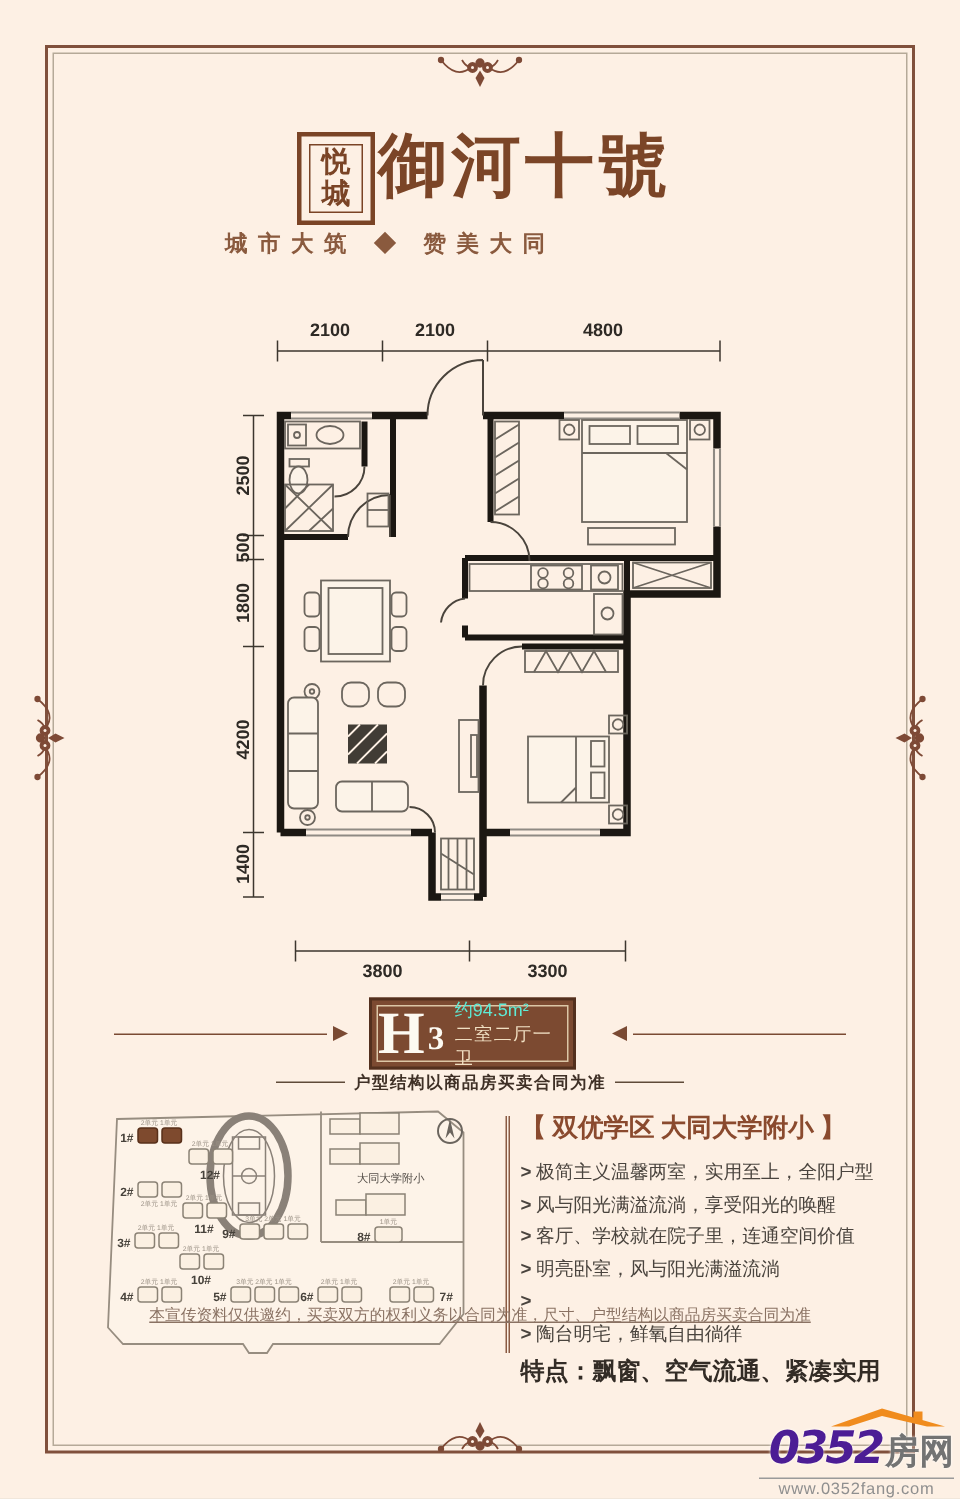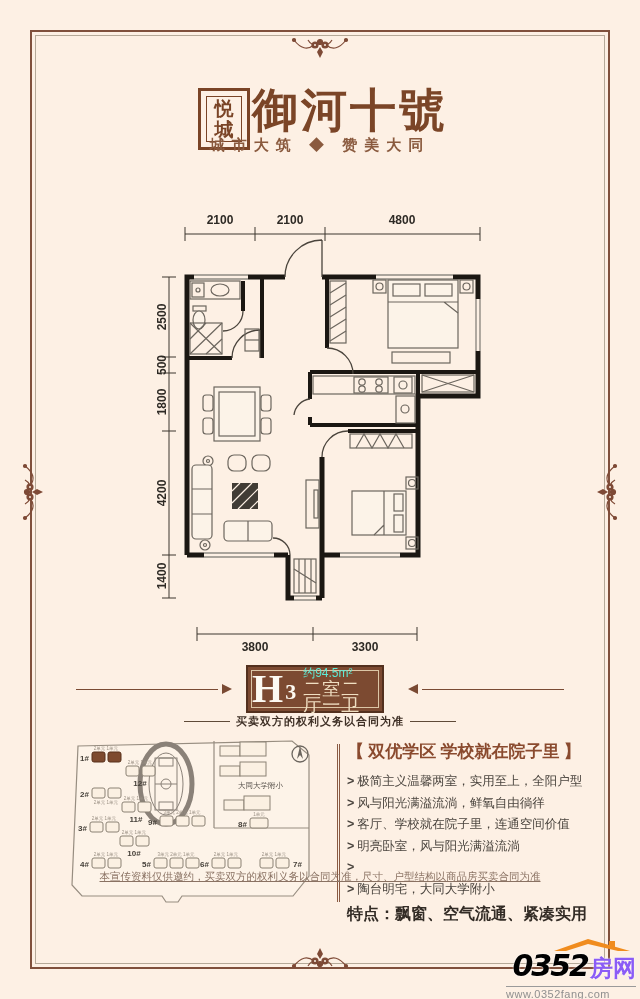--- a/index.html
+++ b/index.html
@@ -10,21 +10,21 @@
   .frame-inner{position:absolute;inset:35px;border:1px solid #b5a998;pointer-events:none;}
   .orn{position:absolute;width:60px;height:26px;overflow:visible;}
   
   .seal{position:absolute;left:198px;top:88px;width:46px;height:56px;border:3px solid #7a4426;
         display:flex;align-items:center;justify-content:center;}
   .seal-in{border:1px solid #7a4426;width:34px;height:44px;display:flex;flex-direction:column;
         align-items:center;justify-content:center;font-family:"Liberation Serif",serif;
         font-weight:bold;font-size:19px;color:#7a4426;line-height:21px;}
   .title{position:absolute;left:252px;top:80px;width:250px;font-family:Liberation Mono, monospace;
         font-size:46px;font-weight:bold;color:#7b4527;letter-spacing:3px;white-space:nowrap;}
-  .subtitle{position:absolute;left:150px;top:136px;width:340px;text-align:center;font-size:15px;
+  .subtitle{position:absolute;left:150px;top:153px;width:340px;text-align:left;font-size:15px;
         font-weight:bold;letter-spacing:7px;color:#8a5a3e;white-space:nowrap;}
   
   .plan{position:absolute;left:148px;top:203px;}
   .wall{stroke:#1b1712;stroke-width:5;fill:none;}
   .iwall{stroke:#1b1712;stroke-width:4;fill:none;}
   .furn{stroke:#6c665e;stroke-width:1.2;fill:none;}
   .furnf{stroke:#6c665e;stroke-width:1.2;fill:#fcf3e8;}
   .door{stroke:#4a443c;stroke-width:1.3;fill:none;}
   .win{stroke:#8f8a83;stroke-width:1.4;}
   .winbg{fill:#fdf0e4;stroke:none;}
@@ -35,21 +35,21 @@
   
   .badge{position:absolute;left:246px;top:665px;width:138px;height:48px;background:#7c4a31;
         border:2px solid #53301e;box-sizing:border-box;padding:3px;}
   .badge-in{border:1px solid #dcc6a6;height:100%;box-sizing:border-box;display:flex;
         align-items:center;justify-content:center;gap:7px;}
   .bletter{font-family:"Liberation Serif",serif;font-size:40px;line-height:34px;color:#fdfaf2;font-weight:bold;}
   .bnumber{font-family:"Liberation Serif",serif;font-size:22px;color:#fdfaf2;font-weight:bold;
         align-self:flex-end;margin-left:-5px;margin-bottom:2px;}
   .bcol{display:flex;flex-direction:column;line-height:16px;}
   .barea{font-size:12px;font-weight:normal;color:#5eead4;}
-  .blayout{font-size:18px;color:#f0dfc2;letter-spacing:1px;}
+  .blayout{font-size:12px;color:#f0dfc2;letter-spacing:1px;}
   .arrline{position:absolute;top:689px;height:1px;background:#7a4a33;}
   .tri{position:absolute;top:684px;width:0;height:0;border-top:5px solid transparent;
         border-bottom:5px solid transparent;}
   .note-row{position:absolute;left:150px;top:714px;width:340px;display:flex;align-items:center;
         justify-content:center;gap:6px;}
   .note-line{width:46px;height:1px;background:#5f4a38;}
   .note-txt{font-size:11px;font-weight:bold;color:#3f3026;letter-spacing:1px;white-space:nowrap;}
   
   .map{position:absolute;left:62px;top:736px;}
   .mline{stroke:#978d80;stroke-width:1.2;fill:none;}
@@ -67,24 +67,24 @@
   .sp-list{margin-top:8px;}
   .bullet{display:flex;font-size:12.5px;color:#4a443e;line-height:21.5px;white-space:nowrap;}
   .bp{font-weight:bold;margin-right:3px;color:#4a443e;}
   .features{margin-top:4px;font-size:16px;font-weight:bold;color:#332c26;white-space:nowrap;}
   
   .disclaimer{position:absolute;left:70px;top:870px;width:500px;text-align:center;font-size:10.5px;
         color:#8a7263;white-space:nowrap;text-decoration:underline;}
   .logo{position:absolute;left:506px;top:938px;width:130px;z-index:5;}
   .logo-row{display:flex;align-items:baseline;justify-content:flex-end;}
   .logo-num{font-family:"DejaVu Sans",sans-serif;font-style:italic;font-weight:bold;font-size:30px;
-        color:#000000;line-height:28px;letter-spacing:-2px;text-shadow:0 0 2px #ffffff;}
-  .logo-name{font-size:23px;font-weight:bold;color:#8b5cf6;margin-left:2px;text-shadow:0 0 2px #ffffff;}
+        color:#4c1d95;line-height:28px;letter-spacing:-2px;text-shadow:0 0 2px #ffffff;}
+  .logo-name{font-size:23px;font-weight:bold;color:#737373;margin-left:2px;text-shadow:0 0 2px #ffffff;}
   .logo-line{height:1px;background:#9a9a9a;margin-top:2px;}
-  .logo-url{font-size:11px;color:#8f8f8f;letter-spacing:0.5px;margin-top:1px;}
+  .logo-url{font-size:11px;color:#8f8f8f;letter-spacing:0.5px;text-align:center;margin-top:1px;}
 </style>
 </head>
 <body>
 
 <div id="canvas">
 
   <svg width="0" height="0" style="position:absolute">
     <defs>
       <g id="flourish" stroke="#7e4a36" fill="none" stroke-width="1.2">
         <path d="M4,4 Q14,17 24,9"></path>
@@ -276,21 +276,21 @@
       <span class="bletter">H</span>
       <span class="bnumber">3</span>
       <span class="bcol">
         <span class="barea">约94.5m²</span>
         <span class="blayout">二室二厅一卫</span>
       </span>
     </div>
   </div>
   <div class="note-row">
     <span class="note-line"></span>
-    <span class="note-txt">买卖双方的权利义务以合同为准</span>
+    <span class="note-txt">户型结构以商品房买卖合同为准</span>
     <span class="note-line"></span>
   </div>
 
   <svg class="map" width="264" height="186" viewBox="0 0 264 186">
     <path class="mline mfill" d="M16,10 L230,5 L247,19 L247,140 L231,160 L120,160 L116,166 L104,166 L100,160 L20,160 L10,149 Z"></path>
     <path class="mline" d="M152,5 V92 M152,92 H247"></path>
     <g>
       <ellipse cx="104" cy="48" rx="26" ry="40" fill="none" stroke="#8a8178" stroke-width="5"></ellipse>
       <ellipse cx="104" cy="48" rx="17" ry="31" fill="none" stroke="#8a8178" stroke-width="1"></ellipse>
       <rect x="93" y="22" width="22" height="52" fill="none" stroke="#8a8178" stroke-width="1"></rect>
@@ -382,44 +382,44 @@
     <g transform="translate(198,122)">
       <rect class="bld" x="0" y="0" width="13" height="10" rx="2"></rect>
         <rect class="bld" x="16" y="0" width="13" height="10" rx="2"></rect>
       <text class="unit" x="14" y="-2" text-anchor="middle">2单元 1单元</text>
       <text class="bnum" x="33" y="9" text-anchor="start">7#</text>
     </g>
   </svg>
 
   <div class="vdivider"></div>
   <div class="sp">
-    <div class="sp-head">【 双优学区  学校就在院子里 】</div>
+    <div class="sp-head">【 双优学区  大同大学附小 】</div>
     <div class="sp-list">
       <div class="bullet">
           <span class="bp">&gt;</span>
           <span>极简主义温馨两室，实用至上，全阳户型</span>
         </div>
       <div class="bullet">
           <span class="bp">&gt;</span>
-          <span>风与阳光满溢流淌，鲜氧自由徜徉</span>
+          <span>风与阳光满溢流淌，享受阳光的唤醒</span>
         </div>
       <div class="bullet">
           <span class="bp">&gt;</span>
           <span>客厅、学校就在院子里，连通空间价值</span>
         </div>
       <div class="bullet">
           <span class="bp">&gt;</span>
           <span>明亮卧室，风与阳光满溢流淌</span>
         </div>
       <div class="bullet">
           <span class="bp">&gt;</span>
         </div>
       <div class="bullet">
           <span class="bp">&gt;</span>
-          <span>陶台明宅，大同大学附小</span>
+          <span>陶台明宅，鲜氧自由徜徉</span>
         </div>
     </div>
     <div class="features">特点：飘窗、空气流通、紧凑实用</div>
   </div>
 
   <div class="disclaimer">本宣传资料仅供邀约，买卖双方的权利义务以合同为准，尺寸、户型结构以商品房买卖合同为准</div>
 
   <div class="logo">
     <svg width="130" height="14" style="display:block">
       <polygon points="48,13 82,1 124,13 112,13 82,6 60,13" fill="#f08c1e"></polygon>

